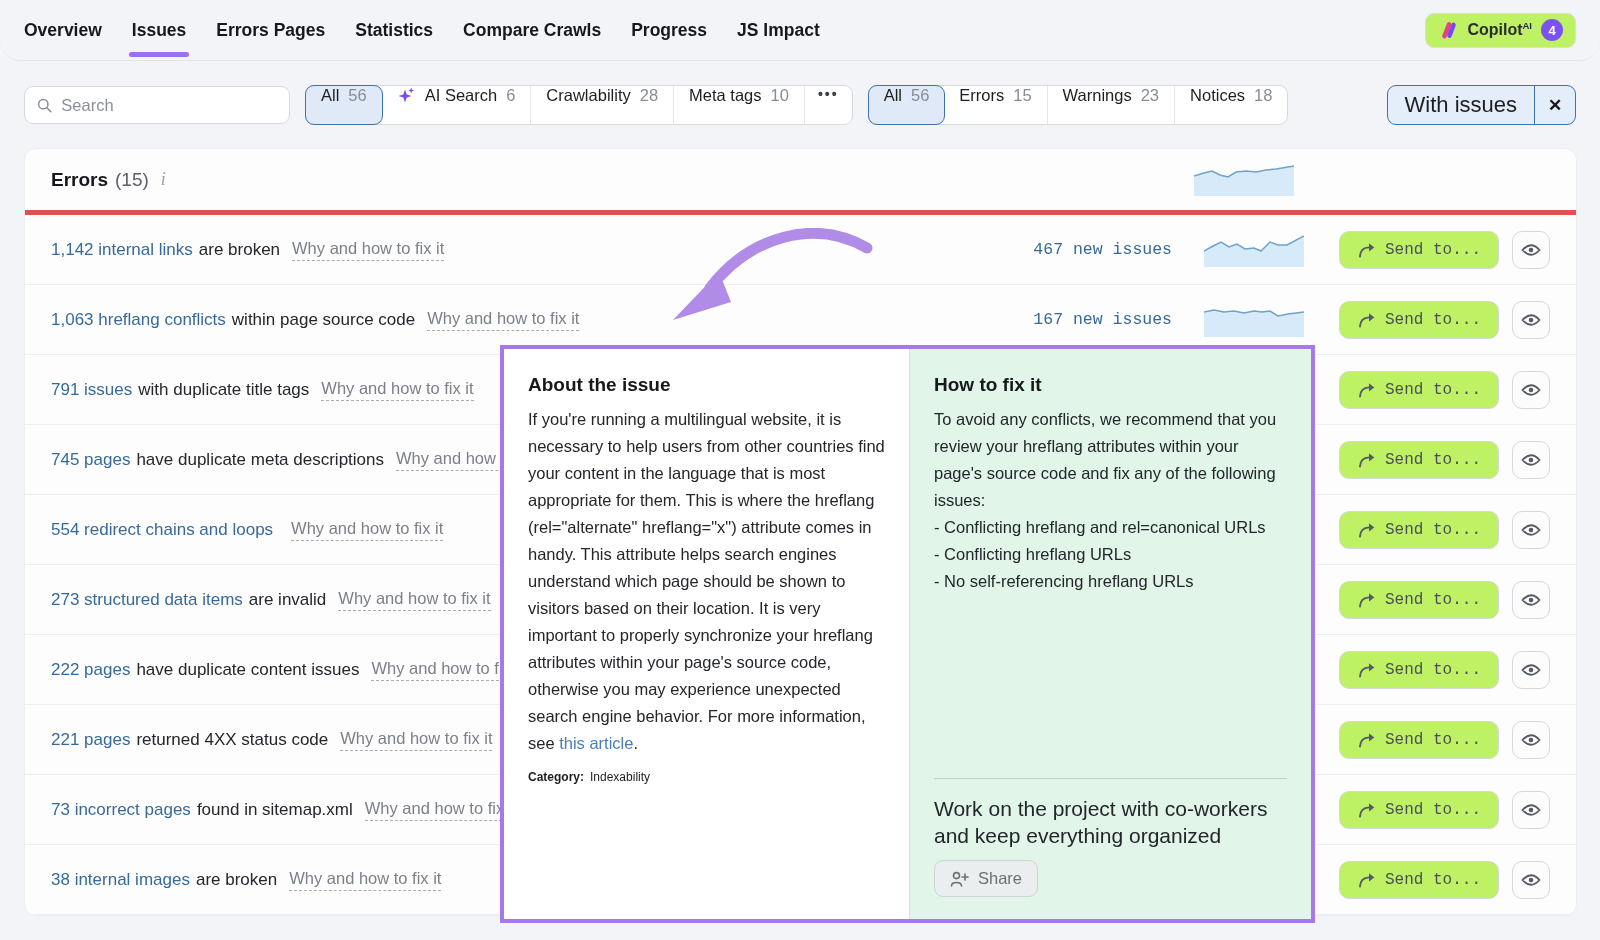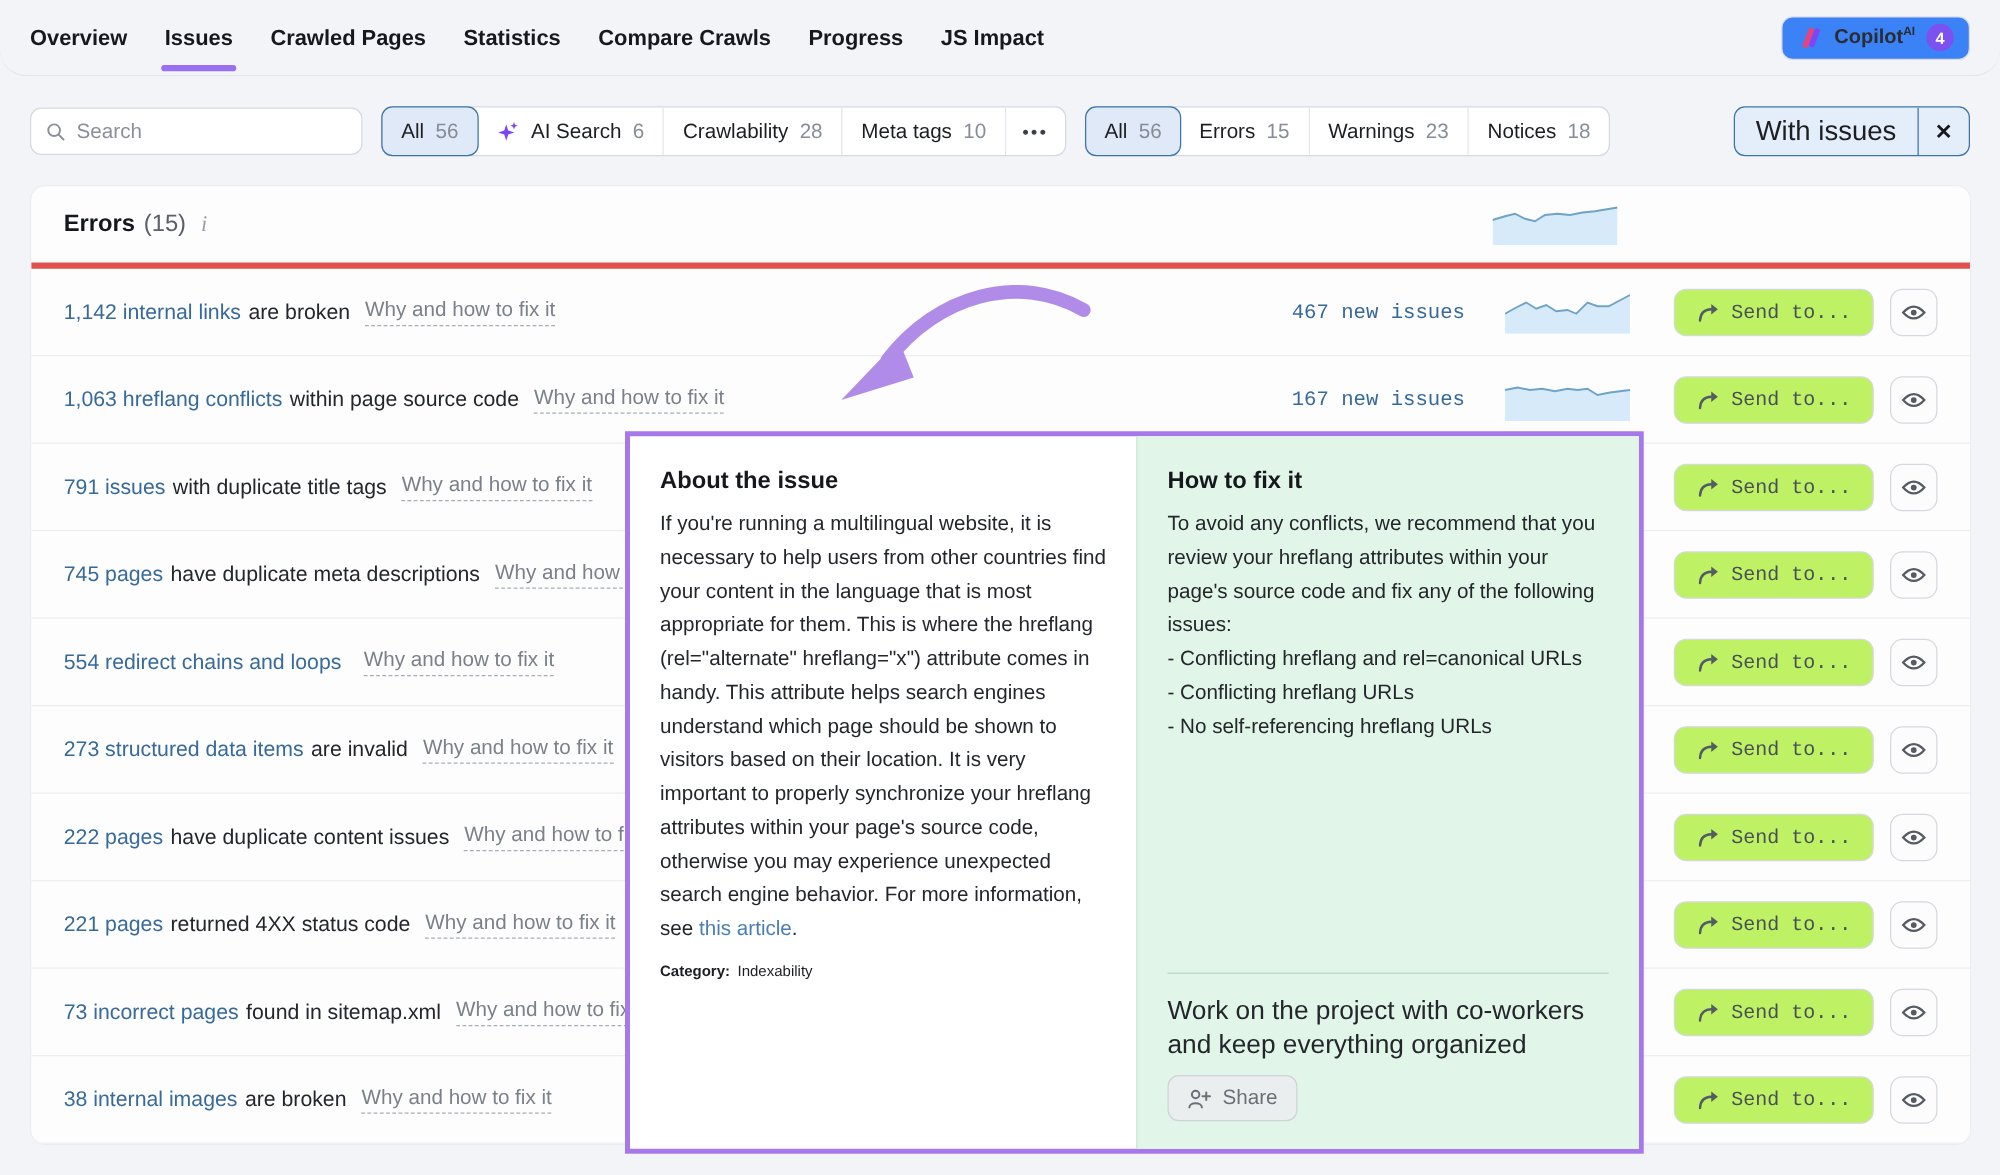--- a/index.html
+++ b/index.html
@@ -12,37 +12,37 @@
     color:#1c1e22;
   }
   
   .topnav{ height:61px; display:flex; align-items:stretch; gap:30px;
     padding:0 24px; border-bottom:1px solid #e3e5ea;border-radius:21px; }
   .nav-item{ display:flex; align-items:center; font-size:17.5px; font-weight:600;
     color:#16181d; position:relative; cursor:pointer; white-space:nowrap; }
   .nav-item.active::after{ content:""; position:absolute; left:-3px; right:-3px;
     bottom:3px; height:5px; border-radius:3px; background:#9a6ff0; }
   .copilot{ margin-left:auto; align-self:center; display:flex; align-items:center;
-    gap:9px; height:35px; padding:0 12px; background:#3b82f6;
+    gap:9px; height:35px; padding:0 12px; background:#bef264;
     border:1px solid #dbdbe5; border-radius:9px; cursor:pointer; }
   .copilot-label{ font-size:16px; color:#2a2c31; font-weight:600;}
   .copilot-label sup{ font-size:9.5px; }
   .copilot-count{ width:22px; height:22px; border-radius:50%; background:#7b52f0;
     color:#fff; font-size:13px; font-weight:bold; display:flex; align-items:center;
     justify-content:center; }
   
   .filterbar{ display:flex; align-items:center; margin:24px 24px 0; height:40px; }
   .search{ display:flex; align-items:center; gap:9px; width:266px; height:38px;
     background:#fff; border:1px solid #d6d9e0; border-radius:9px; padding:0 12px; }
   .search input{ border:none; outline:none; font-size:16.5px; width:100%;
     color:#1c1e22; font-family:inherit; background:transparent; }
   .search input::placeholder{ color:#8a8f99; }
   .seg{ display:flex; align-items:stretch; height:40px; background:#fff;
     border:1px solid #d6d9e0; border-radius:9px; margin-left:15px; }
-  .chip{ display:flex; align-items:center; gap:9px; padding:0 15px; font-size:16.5px;
+  .chip{ display:flex; align-items:flex-start; gap:9px; padding:0 15px; font-size:16.5px;
     color:#1c1e22; border-right:1px solid #e4e6eb; cursor:pointer; white-space:nowrap;}
   .chip:last-child{ border-right:none; }
   .chip .cnt{ color:#878c96; }
   .chip.selected{ margin:-1px; border:1px solid #3d74ad; border-radius:9px;
     background:#dfe9f8; position:relative; z-index:1; }
   .chip.more{ padding:0 13px; letter-spacing:2px; font-weight:bold; color:#3c4046; font-size:14px;}
   .with-issues{ margin-left:auto; display:flex; align-items:stretch; height:40px;
     border:1.5px solid #3d74ad; border-radius:9px; background:#e4eefa; overflow:hidden;}
   .wi-label{ display:flex; align-items:center; padding:0 17px; font-size:22px; cursor:pointer;}
   .wi-close{ display:flex; align-items:center; justify-content:center; width:41px;
@@ -106,21 +106,21 @@
     <g id="i-eye">
       <path d="M1.5 7 Q10 -2.5 18.5 7 Q10 16.5 1.5 7 Z" fill="none" stroke="#565b63" stroke-width="1.8"></path>
       <circle cx="10" cy="7" r="2.3" fill="#565b63"></circle>
     </g>
   </defs>
 </svg>
 
 <div class="topnav">
   <div class="nav-item">Overview</div>
   <div class="nav-item active">Issues</div>
-  <div class="nav-item">Crawled Pages</div>
+  <div class="nav-item">Errors Pages</div>
   <div class="nav-item">Statistics</div>
   <div class="nav-item">Compare Crawls</div>
   <div class="nav-item">Progress</div>
   <div class="nav-item">JS Impact</div>
   <div class="copilot">
     <svg width="20" height="20" viewBox="0 0 20 20">
       <line x1="6.5" y1="16" x2="11" y2="4.5" stroke="#e5447d" stroke-width="4.6" stroke-linecap="round"></line>
       <line x1="11.5" y1="15.5" x2="15.5" y2="5" stroke="#7b47f5" stroke-width="4.6" stroke-linecap="round"></line>
     </svg>
     <span class="copilot-label"><span>Copilot</span><sup>AI</sup></span>

